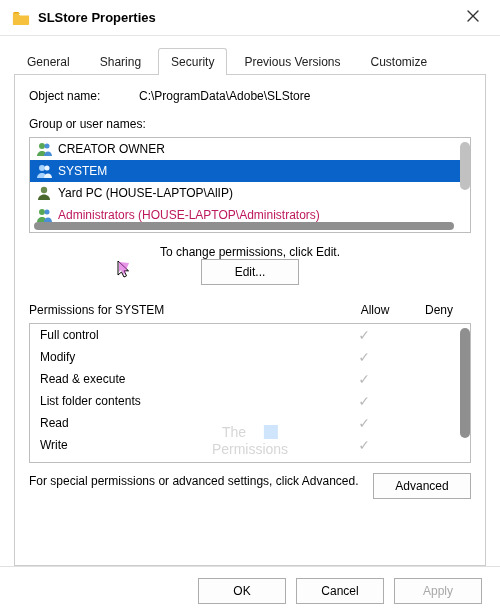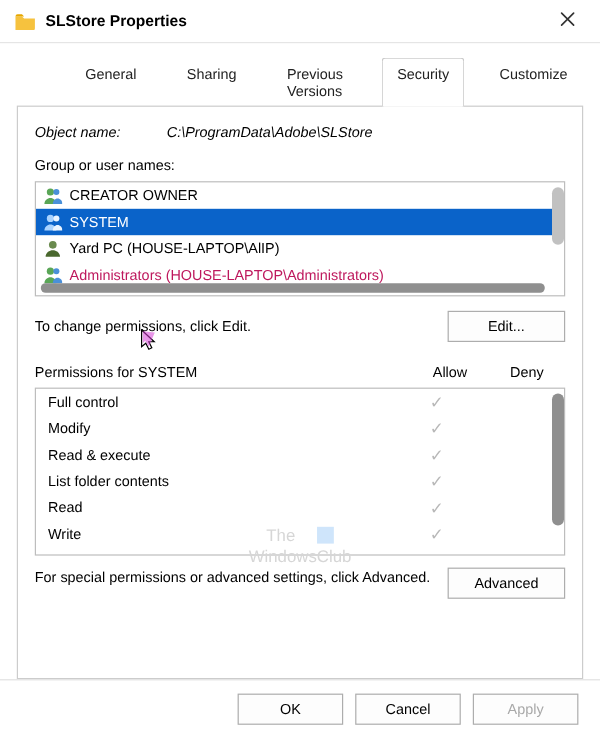--- a/index.html
+++ b/index.html
@@ -39,22 +39,21 @@
   .close-btn {
     font-size: 16px;
     line-height: 1;
     padding: 4px 8px;
     color: #333;
     cursor: default;
   }
   .tabs {
     display: flex;
     padding: 12px 14px 0 14px;
-    gap: 16px;
-    margin-left: 44px;
+    gap: 4px;
   }
   .tab {
     padding: 6px 12px;
     font-size: 12px;
     color: #222;
     border: 1px solid transparent;
     border-bottom: none;
     cursor: default;
   }
   .tab.active {
@@ -68,21 +67,20 @@
     border: 1px solid #ccc;
     margin: -1px 14px 0 14px;
     padding: 14px 14px 10px 14px;
     background: #fff;
     flex: 1;
     position: relative;
   }
   .row {
     display: flex;
     margin-bottom: 14px;
-    font-style: italic;
   }
   .obj-label { width: 110px; }
   .obj-val { flex: 1; }
   .group-label { margin-bottom: 6px; }
   .listbox {
     border: 1px solid #bdbdbd;
     height: 96px;
     overflow: hidden;
     position: relative;
     margin-bottom: 12px;
@@ -127,20 +125,21 @@
     position: absolute;
     left: 4px; right: 16px; bottom: 2px;
     height: 8px;
     background: #8f8f8f;
     border-radius: 4px;
   }
   .edit-row {
     display: flex;
     align-items: center;
     margin-bottom: 18px;
+    flex-direction: column;
   }
   .edit-text { flex: 1; }
   .btn {
     min-width: 98px;
     height: 26px;
     border: 1px solid #adadad;
     background: #fdfdfd;
     font-family: inherit;
     font-size: 12px;
     cursor: default;
@@ -239,22 +238,22 @@
     <span class="close-btn">
       <svg width="14" height="14" viewBox="0 0 14 14">
           <path d="M2 2l10 10M12 2L2 12" stroke="#333" stroke-width="1.4" stroke-linecap="round"></path>
         </svg>
     </span>
   </div>
 
   <div class="tabs">
     <div class="tab">General</div>
     <div class="tab">Sharing</div>
+    <div class="tab active">Security</div>
     <div class="tab">Previous Versions</div>
-    <div class="tab active">Security</div>
     <div class="tab">Customize</div>
   </div>
 
   <div class="tab-body">
 
     <div class="row">
       <span class="obj-label">Object name:</span>
       <span class="obj-val">C:\ProgramData\Adobe\SLStore</span>
     </div>
 
@@ -358,21 +357,21 @@
         </div>
     </div>
 
     <div class="adv-row">
       <span class="adv-text">For special permissions or advanced settings, click Advanced.</span>
       <button class="btn">Advanced</button>
     </div>
 
     <div class="watermark">
       <span>The</span><span class="sq"></span><br>
-      <span>WindowsClub</span>
+      <span>Permissions</span>
     </div>
 
     <div class="cursor">
       <svg viewBox="0 0 14 18">
           <path d="M1 1l0 14 3.5-3 2.5 5 2.5-1.2-2.5-5 4.5 0z" fill="#fff" stroke="#000" stroke-width="1"></path>
           <path d="M2 2v10l2-2 3 5 5-12z" fill="#d63fd6" opacity=".55"></path>
         </svg>
     </div>
 
   </div>

